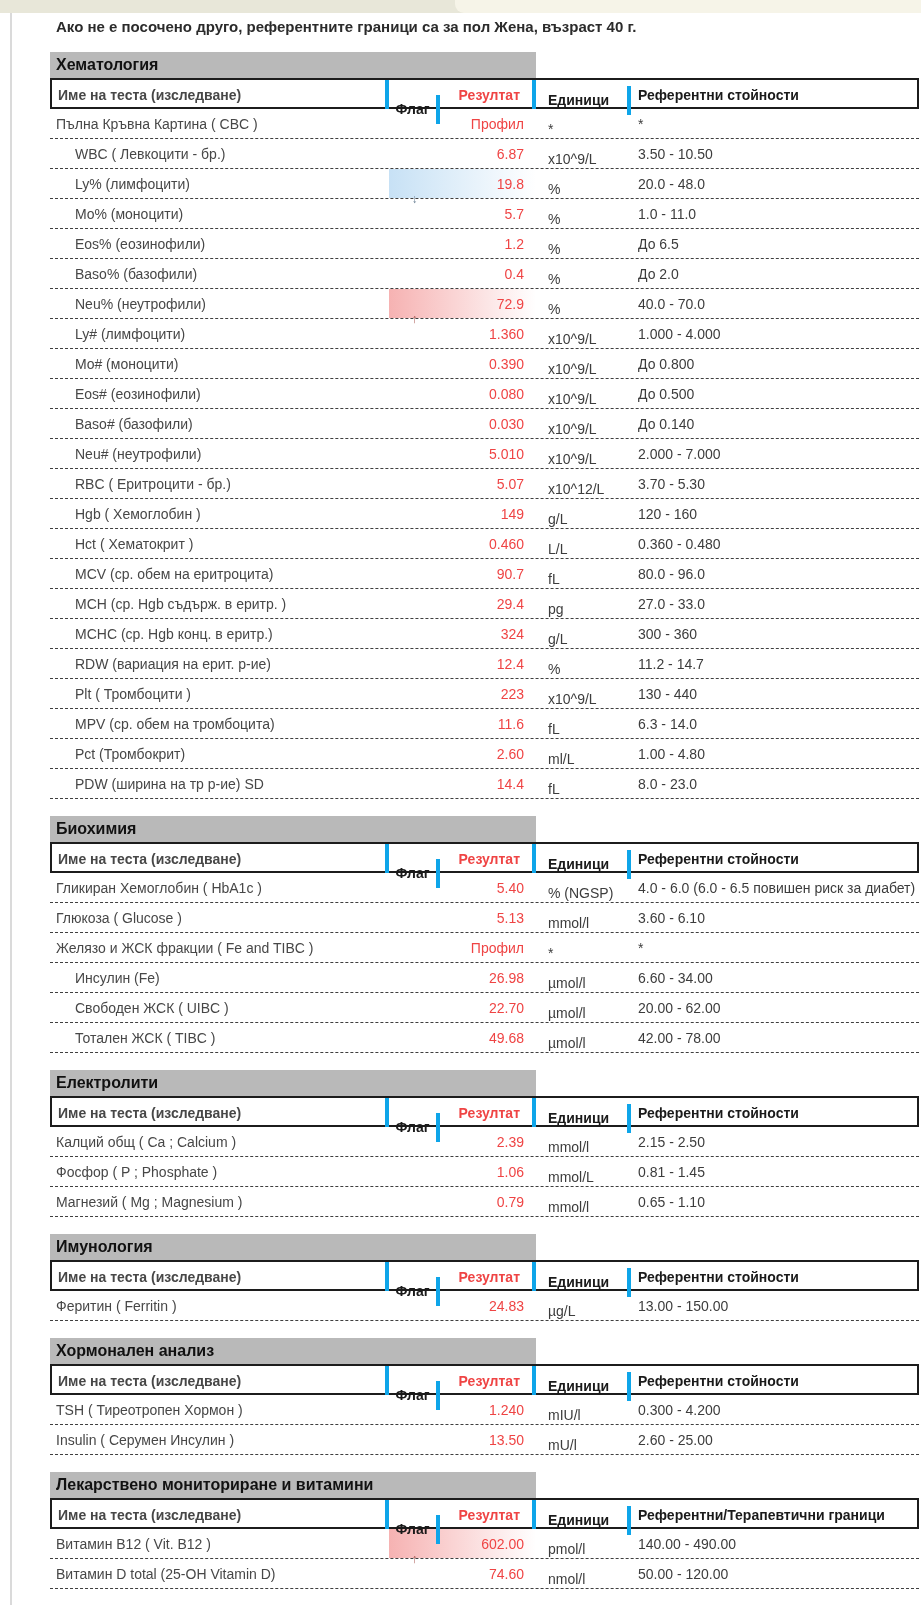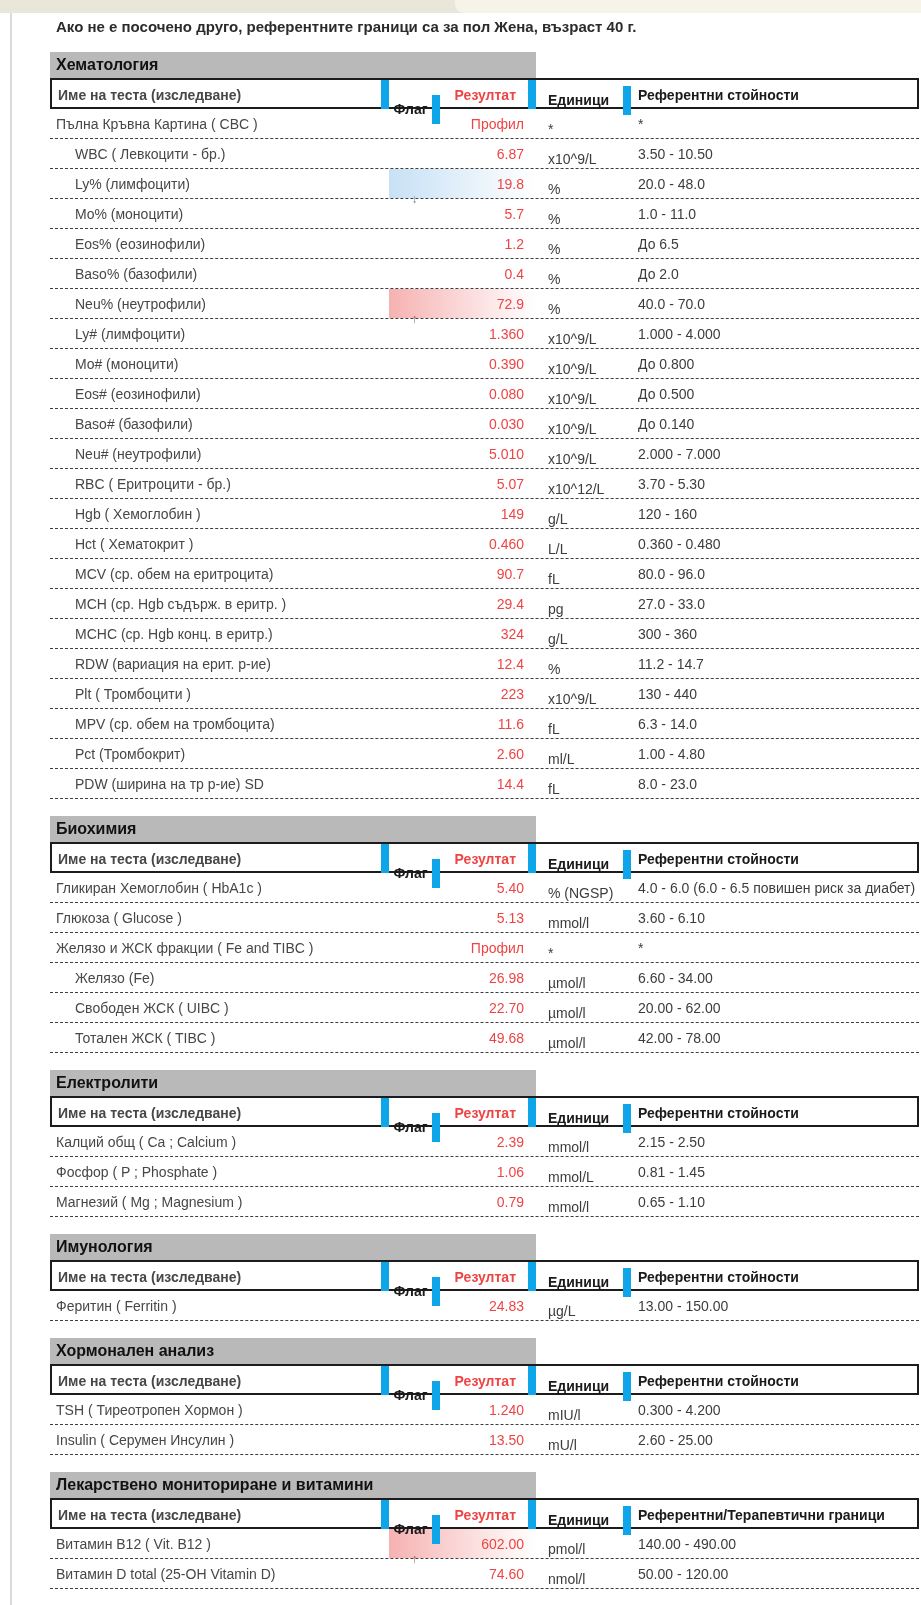--- a/index.html
+++ b/index.html
@@ -21,21 +21,21 @@
   }
   .row{
     display:grid;grid-template-columns:339px 51px 96px 95px 1fr;
     position:relative;height:29px;align-items:center;
     border-bottom:1px dashed #3f3f3f;
   }
   .row.head{
     height:27px;border:2px solid #1c1c1c;font-weight:bold;color:#1a1a1a;
     grid-template-columns:337px 51px 96px 95px 1fr;
   }
-  .head .c{border-right:8px solid #0ea5e9;height:100%;display:flex;align-items:center;box-sizing:border-box;}
+  .head .c{border-right:4px solid #0ea5e9;height:100%;display:flex;align-items:center;box-sizing:border-box;}
   .head .c.last{border-right:none;}
   .head .c.flag{justify-content:center;}
   .head .c.result{justify-content:flex-end;}
   .c{position:relative;z-index:1;white-space:nowrap;overflow:hidden;}
   .c.name{padding-left:6px;color:#474747;}
   .c.name.ind{padding-left:25px;}
   .c.flag{text-align:center;margin-top:29px;}
   .c.result{text-align:right;padding-right:12px;color:#ef4444;}
   .c.units{padding-left:12px;margin-top:11px;}
   .c.ref{padding-left:7px;}
@@ -254,21 +254,21 @@
           <div class="c ref">3.60 - 6.10</div>
         </div>
         <div class="row">
           <div class="c name">Желязо и ЖСК фракции ( Fe and TIBC )</div>
           <div class="c flag"></div>
           <div class="c result">Профил</div>
           <div class="c units">*</div>
           <div class="c ref">*</div>
         </div>
         <div class="row">
-          <div class="c name ind">Желязо (Fe)</div>
+          <div class="c name ind">Инсулин (Fe)</div>
           <div class="c flag"></div>
           <div class="c result">26.98</div>
           <div class="c units">µmol/l</div>
           <div class="c ref">6.60 - 34.00</div>
         </div>
         <div class="row">
           <div class="c name ind">Свободен ЖСК ( UIBC )</div>
           <div class="c flag"></div>
           <div class="c result">22.70</div>
           <div class="c units">µmol/l</div>

